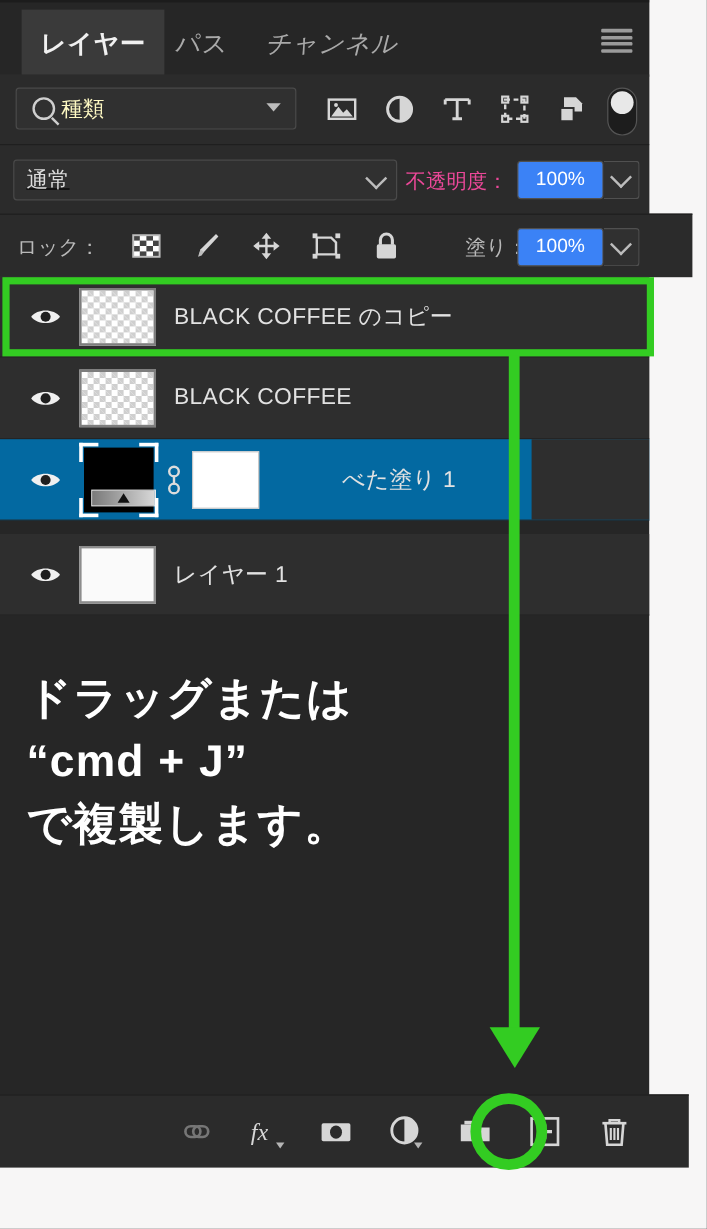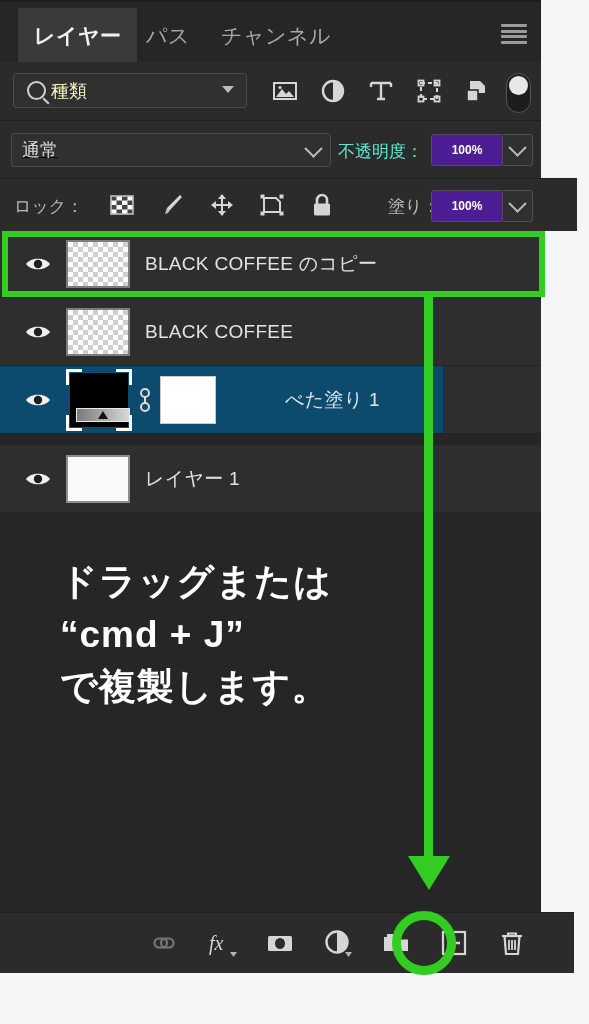--- a/index.html
+++ b/index.html
@@ -28,21 +28,21 @@
   .tab{
     position:absolute;top:6px;height:56px;
     display:flex;align-items:center;justify-content:center;
     color:#a9a9a9;font-size:21px;letter-spacing:.5px;
     padding:0 16px;box-sizing:border-box;
     cursor:pointer;
   }
   .tab.active{background:#3a3a3a;color:#f0f0f0;}
   #tab0{left:18px;font-weight:bold;}
   #tab1{left:130px;}
-  #tab2{left:205px;}
+  #tab2{left:205px;font-style:italic;}
   .hamburger{
     position:absolute;right:14px;top:22px;width:26px;height:20px;
     display:flex;flex-direction:column;justify-content:space-between;
     cursor:pointer;
   }
   .hamburger i{display:block;height:3px;background:#9b9b9b;border-radius:1px;}
 
   
   .filterrow{
     position:absolute;left:0;top:62px;width:541px;height:58px;
@@ -92,27 +92,27 @@
     background:#2b2b2b;border-top:1px solid #1f1f1f;
   }
   .blendsel{
     position:absolute;left:11px;top:12px;width:320px;height:34px;
     background:#303030;border:1px solid #4a4a4a;border-radius:3px;
     display:flex;align-items:center;box-sizing:border-box;cursor:pointer;text-decoration:underline;
   }
   .blendsel .bval{color:#dcdcdc;font-size:18px;margin-left:10px;}
   .blendsel .caret{position:absolute;right:10px;top:11px;}
   .oplabel{
-    position:absolute;left:338px;top:19px;color:#5eead4;font-size:17px;
+    position:absolute;left:338px;top:19px;color:#ec4899;font-size:17px;
   }
   .numbox{
     position:absolute;width:72px;height:32px;
-    background:#4c1d95;border:1px solid #505050;border-radius:3px;
+    background:#3b82f6;border:1px solid #505050;border-radius:3px;
     display:flex;align-items:center;justify-content:center;
-    color:#fff;font-size:12px;font-weight:bold;box-sizing:border-box;cursor:text;
+    color:#fff;font-size:16px;font-weight:normal;box-sizing:border-box;cursor:text;
   }
   .numcaret{
     position:absolute;width:30px;height:32px;
     background:#303030;border:1px solid #505050;border-left:none;border-radius:0 3px 3px 0;
     display:flex;align-items:center;justify-content:center;box-sizing:border-box;cursor:pointer;
   }
   #opNum{left:431px;top:13px;}
   #opCar{left:503px;top:13px;}
 
   
@@ -127,21 +127,21 @@
   #fillNum{left:431px;top:11px;}
   #fillCar{left:503px;top:11px;}
 
   
   .layerlist{position:absolute;left:0;top:230px;width:541px;height:260px;}
   .layerrow{
     position:absolute;left:0;width:541px;height:68px;
     background:#2e2e2e;border-bottom:1px solid #242424;
     display:flex;align-items:center;box-sizing:border-box;
   }
-  .layerrow.selected{background:#0c4a6e;padding-left:20px;}
+  .layerrow.selected{background:#0369a1;padding-left:20px;}
   .layerrow.selected:after{
     content:"";position:absolute;left:443px;top:0;width:98px;height:100%;
     background:#2e2e2e;
   }
   .eye{
     position:absolute;left:24px;top:50%;transform:translateY(-50%);
     width:28px;height:18px;cursor:pointer;
   }
   .thumb{
     position:absolute;left:66px;top:50%;transform:translateY(-50%);
@@ -192,21 +192,21 @@
     position:absolute;left:160px;top:50%;transform:translateY(-50%);
     width:56px;height:48px;background:#fff;border:1px solid #c9c9c9;box-sizing:border-box;
   }
 
   
   .instructions{
     position:absolute;left:22px;top:556px;width:430px;
     color:#fff;font-size:37px;font-weight:bold;line-height:1.42;
     letter-spacing:1px;
   }
-  .instructions div{white-space:nowrap;margin-left:38px;}
+  .instructions div{white-space:nowrap;}
 
   
   .bottombar{
     position:absolute;left:0;top:912px;width:541px;height:60px;
     background:#2b2b2b;border-top:1px solid #1f1f1f;padding-left:33px;
   }
   .bicons{
     position:absolute;left:150px;top:0;height:60px;
     display:flex;align-items:center;gap:30px;
   }

